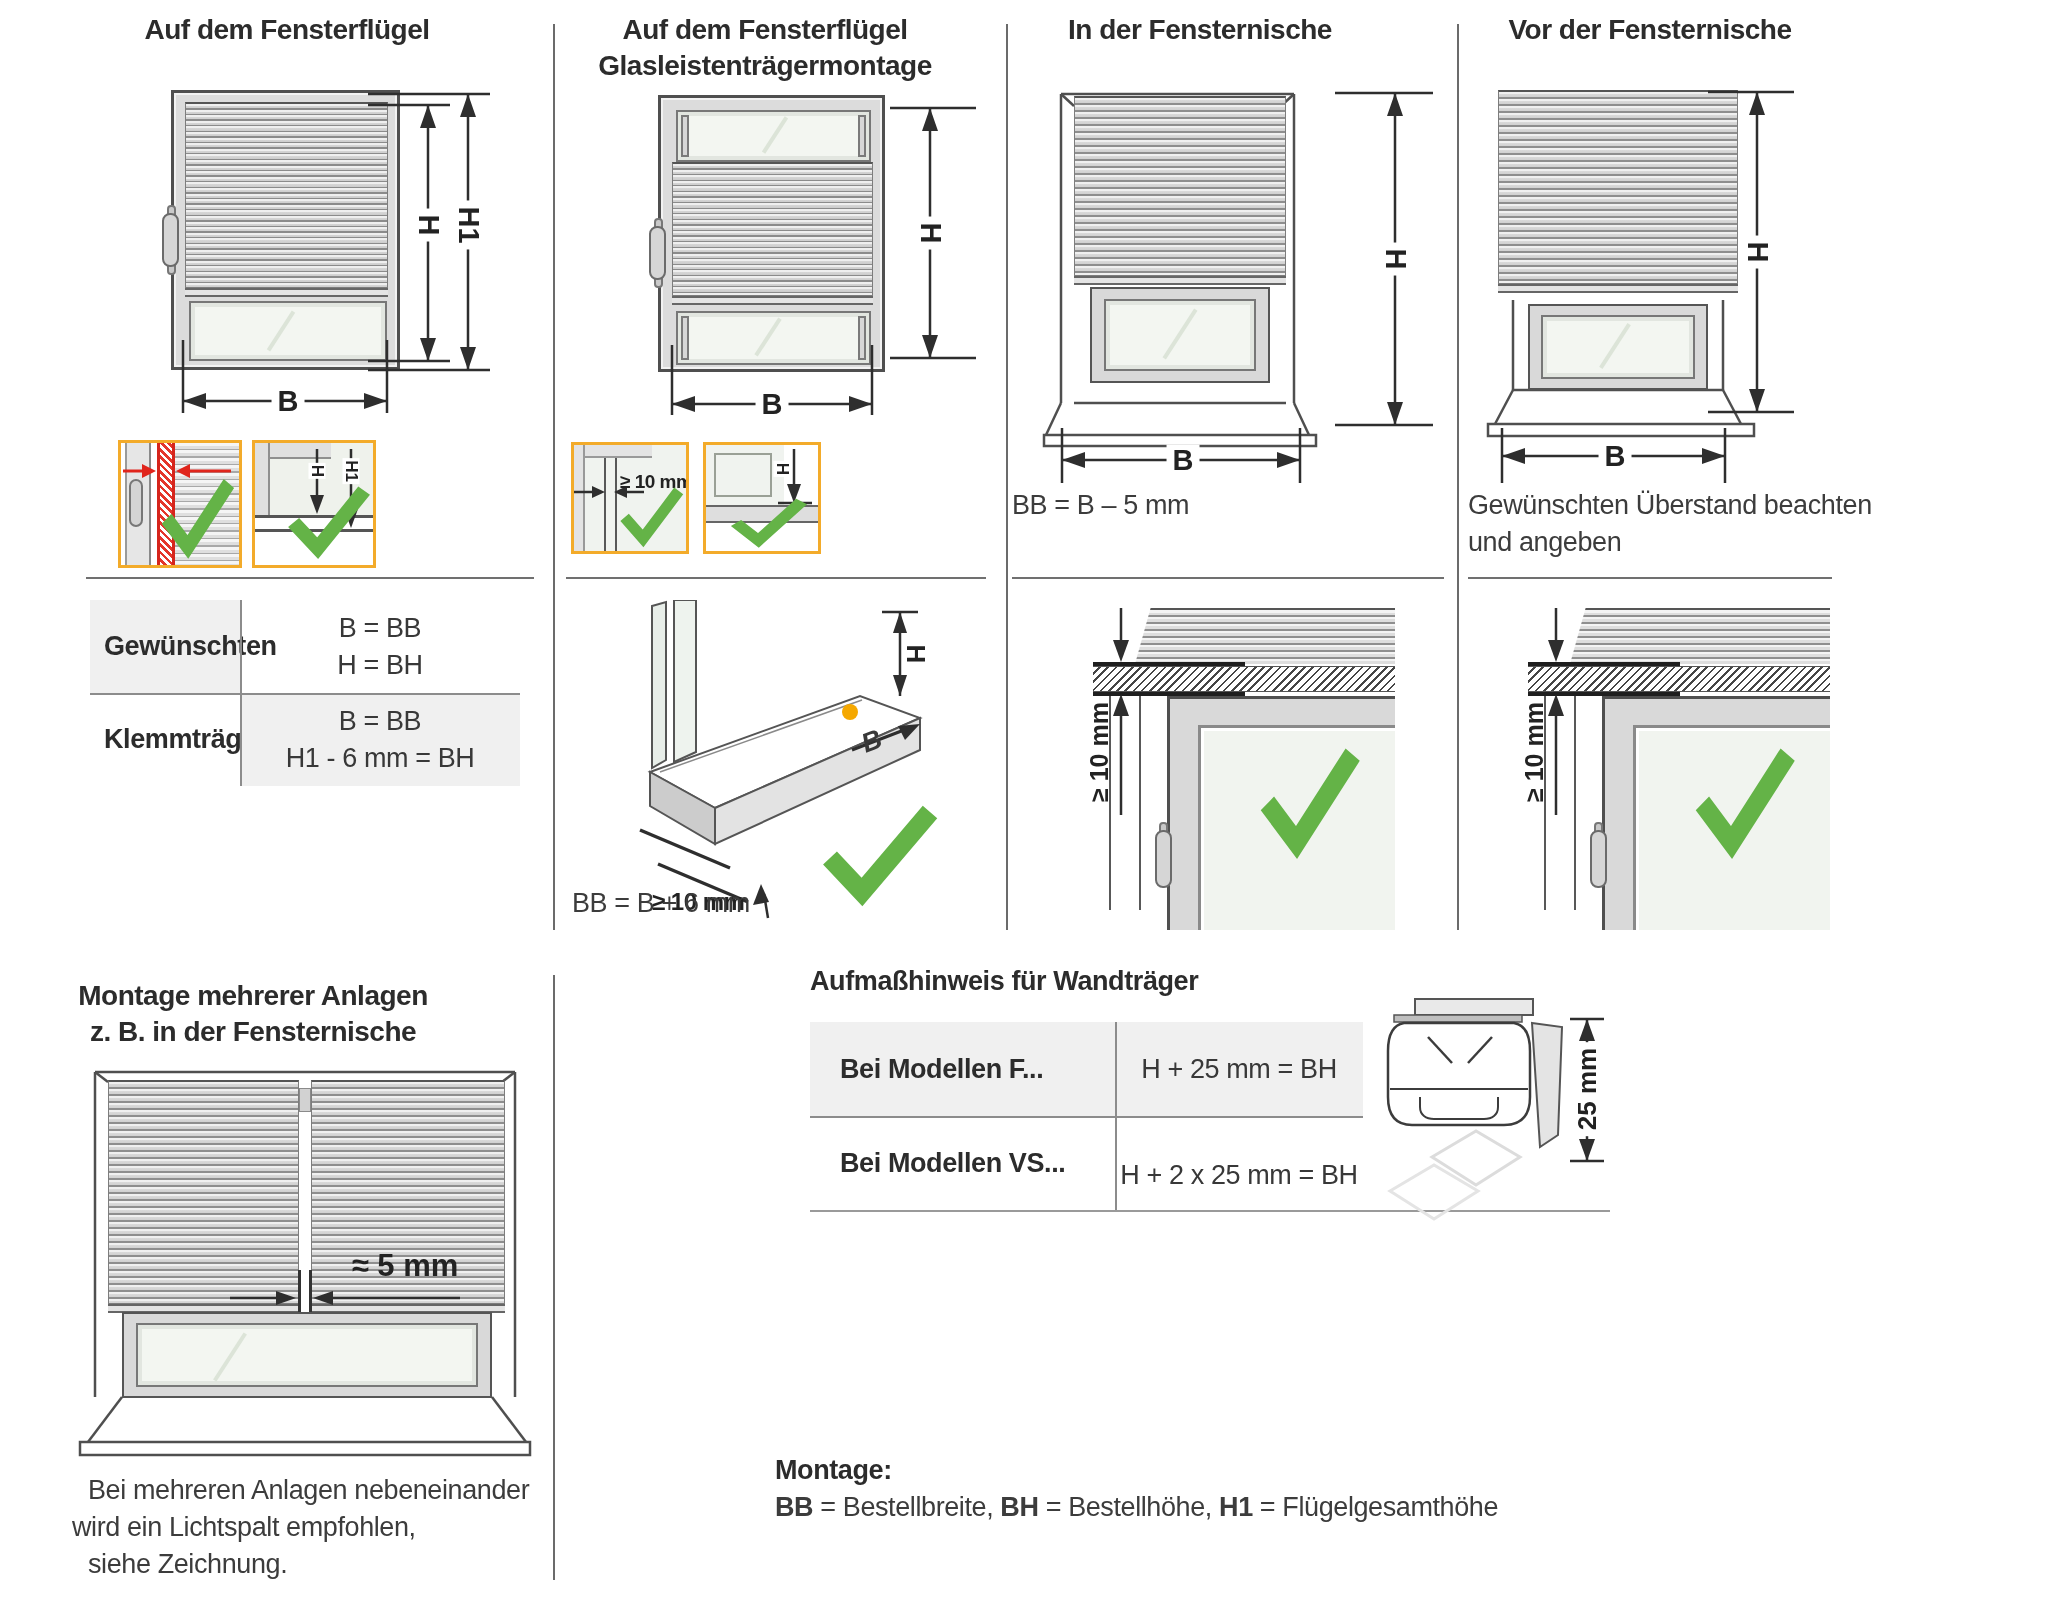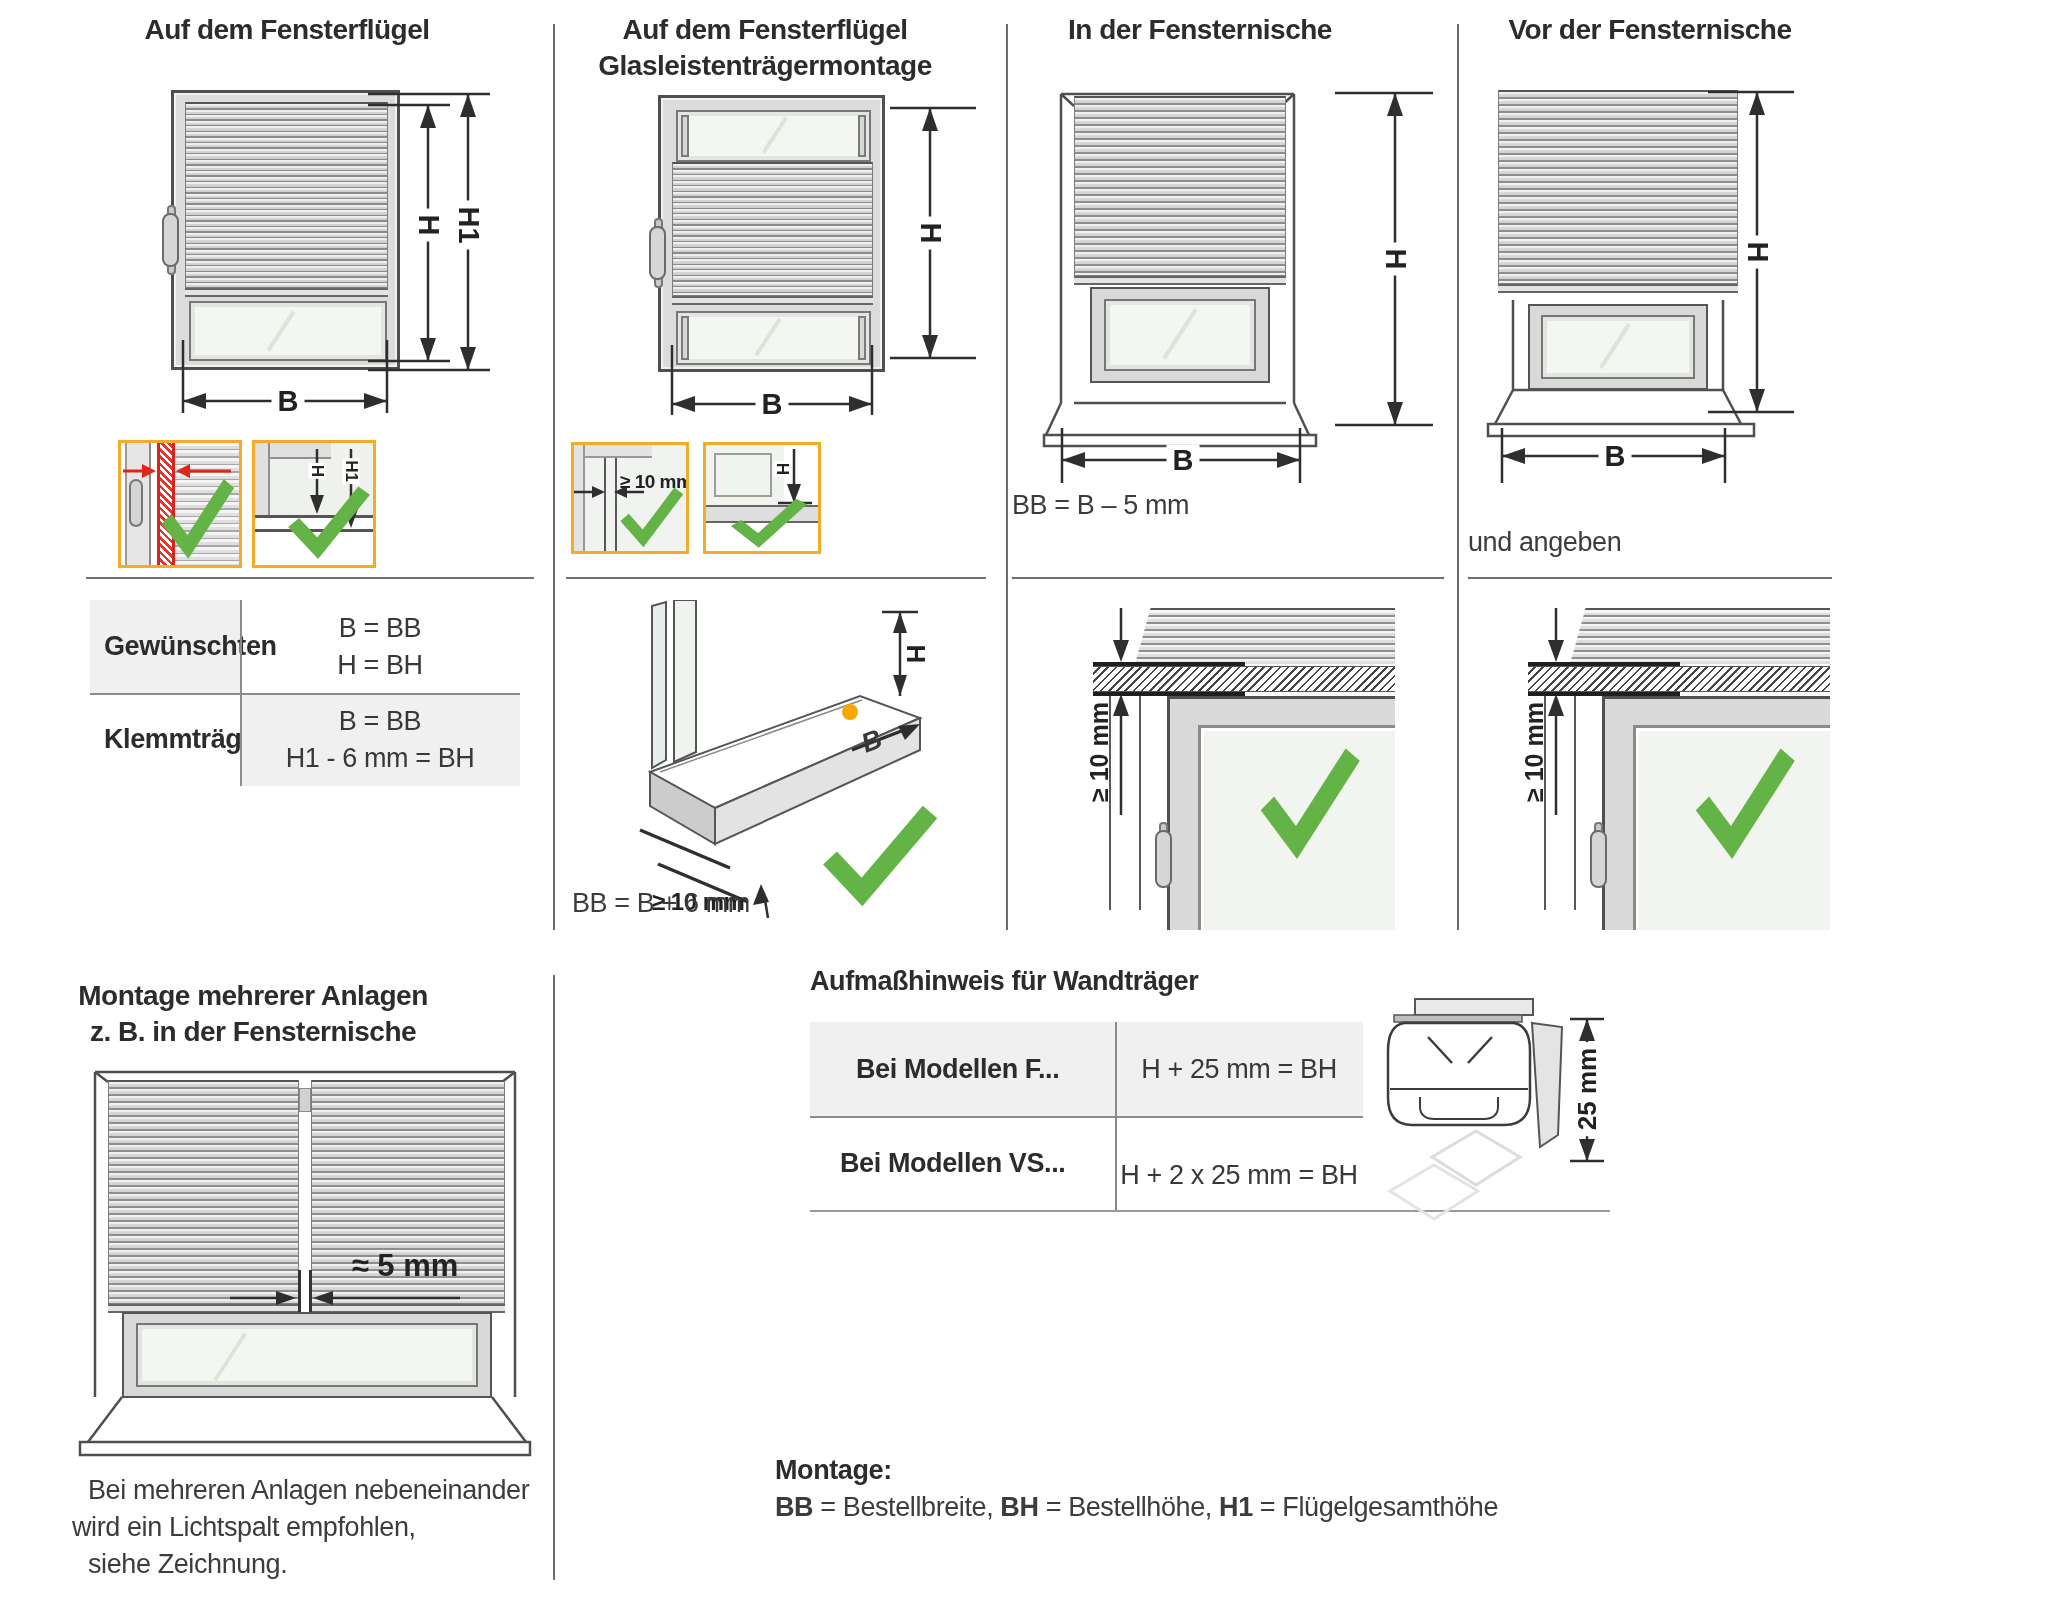--- a/index.html
+++ b/index.html
@@ -362,20 +362,21 @@
 
   <svg class="dim abs" style="left:1488px;top:428px" width="260" height="62">
     <line x1="14" y1="0" x2="14" y2="55"></line>
       <line x1="237" y1="0" x2="237" y2="55"></line>
     <line x1="14" y1="28" x2="237" y2="28"></line>
     <polygon points="14,28 37,20 37,36"></polygon>
       <polygon points="237,28 214,20 214,36"></polygon>
   </svg>
   <span class="dim-lab" style="left:1615px;top:456px">B</span>
 
+  <div class="body-text" style="left:1468px;top:487px">Gewünschten Überstand beachten</div>
   <div class="body-text" style="left:1468px;top:524px">und angeben</div>
 
   <div class="hrule" style="left:1468px;top:577px;width:364px"></div>
 
   <div class="abs" style="left:1470px;top:600px;width:360px;height:330px;overflow:hidden">
     <div class="detail-pleat" style="left:100px;top:8px;width:260px;height:54px"></div>
     <div class="hatch" style="left:58px;top:66px;width:302px;height:26px"></div>
     <div class="hbar" style="left:58px;top:62px;width:152px;height:4px"></div>
     <div class="hbar" style="left:58px;top:92px;width:152px;height:4px"></div>
     <div class="vline2" style="left:74px;top:96px;height:214px"></div>
@@ -433,21 +434,21 @@
   </div>
 
   <div class="body-text" style="left:88px;top:1472px">Bei mehreren Anlagen nebeneinander</div>
   <div class="body-text" style="left:72px;top:1509px">wird ein Lichtspalt empfohlen,</div>
   <div class="body-text" style="left:88px;top:1546px">siehe Zeichnung.</div>
 
   <div class="abs bold" style="left:810px;top:966px;font-size:27px;letter-spacing:-0.4px;color:#2c2c2c;">Aufmaßhinweis für Wandträger</div>
 
   <div class="abs" style="left:810px;top:1022px;width:553px;height:188px">
     <div class="t-cell gray" style="left:0;top:0;width:305px;height:94px">
-      <span class="t-label" style="padding-left:46px">Bei Modellen F...</span>
+      <span class="t-label" style="padding-left:30px">Bei Modellen F...</span>
     </div>
     <div class="t-cell t-val gray" style="left:305px;top:0;width:248px;height:94px;display:flex">
       <span>H + 25 mm = BH</span>
     </div>
     <div class="t-cell" style="left:0;top:94px;width:305px;height:94px">
       <span class="t-label" style="padding-left:30px">Bei Modellen VS...</span>
     </div>
     <div class="t-cell t-val" style="left:305px;top:94px;width:248px;height:118px;display:flex">
       <span>H + 2 x 25 mm = BH</span>
     </div>

